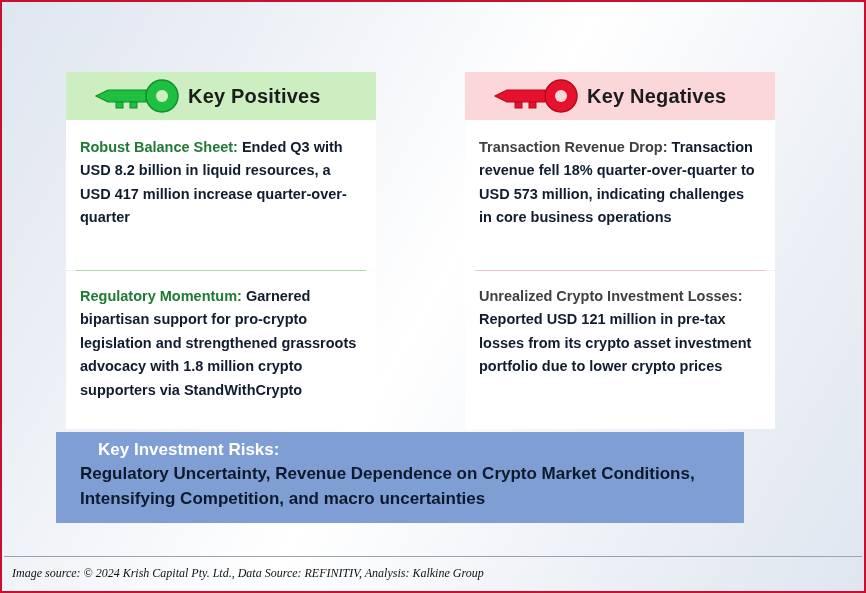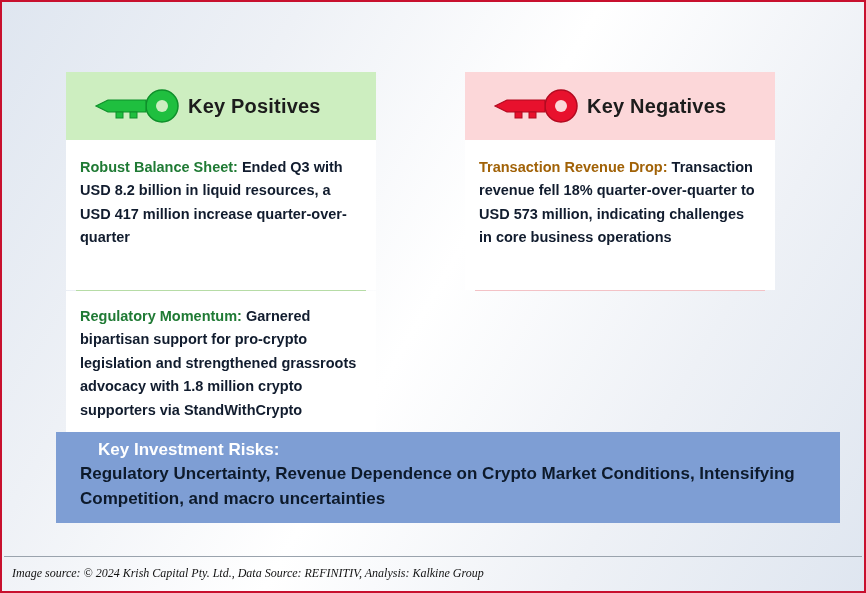--- a/index.html
+++ b/index.html
@@ -34,21 +34,21 @@
     position: absolute;
     top: 62px;
     width: 310px;
   }
   .col-left { left: 56px; }
   .col-right { left: 455px; }
 
   
   .hdr {
     position: relative;
-    height: 68px;
+    height: 48px;
     display: flex;
     align-items: center;
     padding-left: 8px;
     box-sizing: border-box;
   }
   .hdr-pos { background: #cdeec0; }
   .hdr-neg { background: #fcd7d9; }
 
   .key-icon {
     position: relative;
@@ -85,38 +85,38 @@
   .item {
     font-size: 14.5px;
     line-height: 1.62;
     color: #0d1a2b;
     font-weight: bold;
   }
   .item .lead-pos {
     color: #1f7a34;
   }
   .item .lead-neg {
-    color: #a16207;
+    color: #404040;
   }
   .item .body {
     color: #111c2e;
   }
 
   
   .panel-left-1 { height: 150px; }
   .panel-left-2 { height: 158px; }
   .panel-right-1 { height: 150px; }
   .panel-right-2 { height: 158px; }
 
   
   .risks {
     position: absolute;
     left: 46px;
     top: 422px;
-    width: 784px;
+    width: 688px;
     background: #7e9ed4;
     padding: 8px 14px 12px 14px;
     box-sizing: border-box;
   }
   .risks-title {
     color: #ffffff;
     font-size: 17px;
     font-weight: bold;
     margin-left: 28px;
     margin-bottom: 2px;
@@ -204,20 +204,25 @@
       </div>
 
       <div class="panel first panel-right-1">
         <div class="item">
           <span class="lead-neg">Transaction Revenue Drop:</span><span class="body"> Transaction revenue fell 18% quarter-over-quarter to USD 573 million, indicating challenges in core business operations</span>
         </div>
       </div>
 
       <div class="sep sep-neg"></div>
 
+      <div class="panel panel-right-2">
+        <div class="item">
+          <span class="lead-neg">Unrealized Crypto Investment Losses:</span><span class="body"> Reported USD 121 million in pre-tax losses from its crypto asset investment portfolio due to lower crypto prices</span>
+        </div>
+      </div>
     </div>
 
     <div class="risks">
       <div class="risks-title">Key Investment Risks:</div>
       <div class="risks-body">Regulatory Uncertainty, Revenue Dependence on Crypto Market Conditions, Intensifying Competition, and macro uncertainties</div>
     </div>
 
   </div>
 
   <div class="footer-rule"></div>

